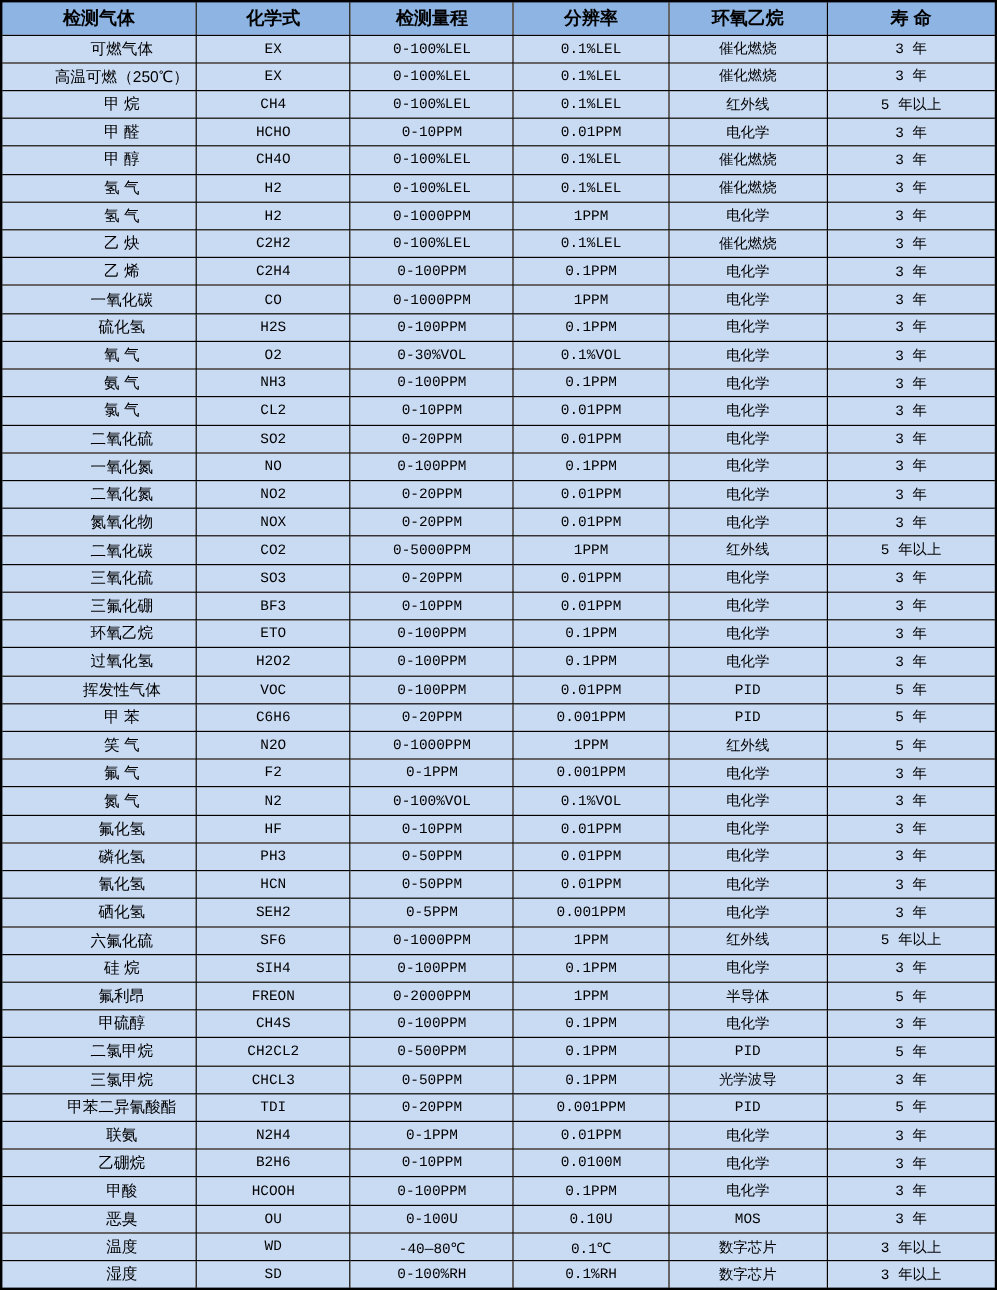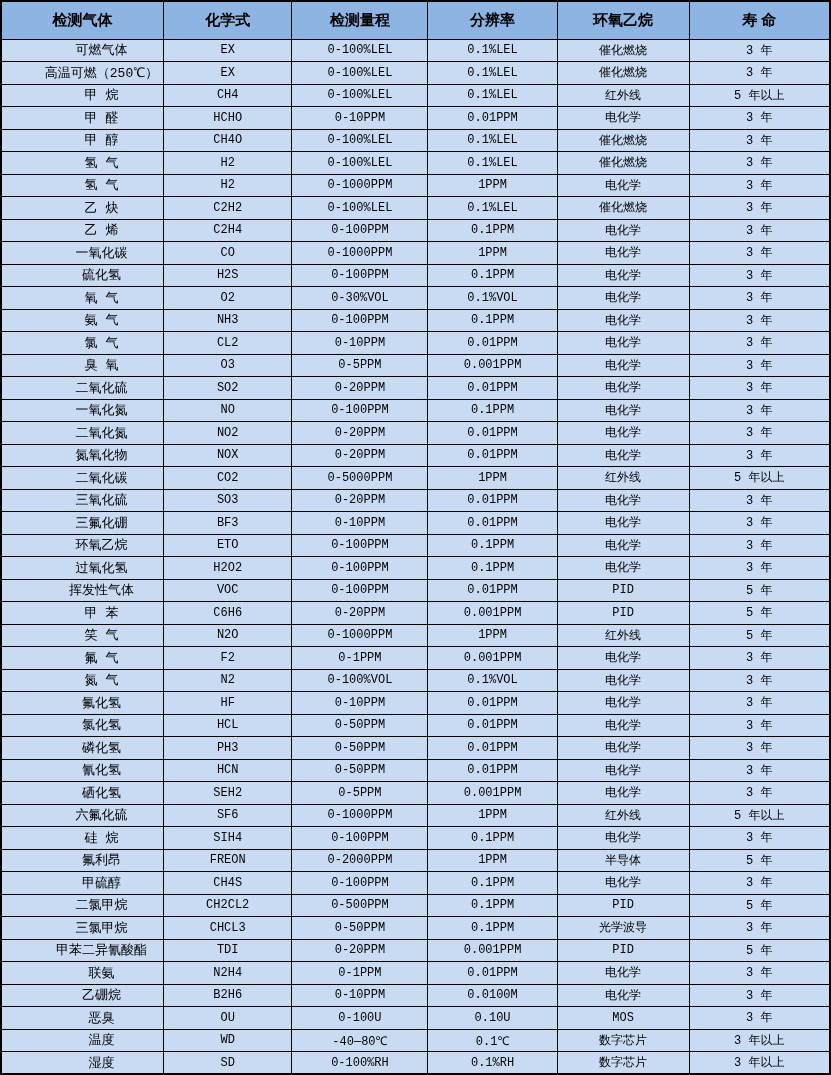--- a/index.html
+++ b/index.html
@@ -24,30 +24,30 @@
     vertical-align:middle;
     padding:0 2px;
     overflow:hidden;
     white-space:nowrap;
   }
   thead th{
     background:var(--header-bg);
     font-size:15px;
     font-weight:bold;
     font-family:"Liberation Sans","DejaVu Sans",sans-serif;
-    height:38px;
+    height:28px;
   }
   tbody td{
     background:var(--row-bg);
     font-size:12px;
     height:20px;
   }
   tbody td.cell-gas-name{
     font-size:13px;
-    font-family:Liberation Mono, monospace;
+    font-family:Liberation Sans, sans-serif;
     padding-left:40px;
   }
   col.c1{width:19.6%} col.c2{width:15.5%} col.c3{width:16.4%}
   col.c4{width:15.6%} col.c5{width:15.9%} col.c6{width:17.0%}
 </style>
 </head>
 <body>
 
 <table>
   <colgroup>
@@ -175,28 +175,20 @@
       </tr>
       <tr>
         <td class="cell-gas-name">氯 气</td>
         <td class="cell-formula">CL2</td>
         <td class="cell-range">0-10PPM</td>
         <td class="cell-resolution">0.01PPM</td>
         <td class="cell-principle">电化学</td>
         <td class="cell-lifespan">3 年</td>
       </tr>
       <tr>
-        <td class="cell-gas-name">臭 氧</td>
-        <td class="cell-formula">O3</td>
-        <td class="cell-range">0-5PPM</td>
-        <td class="cell-resolution">0.001PPM</td>
-        <td class="cell-principle">电化学</td>
-        <td class="cell-lifespan">3 年</td>
-      </tr>
-      <tr>
         <td class="cell-gas-name">二氧化硫</td>
         <td class="cell-formula">SO2</td>
         <td class="cell-range">0-20PPM</td>
         <td class="cell-resolution">0.01PPM</td>
         <td class="cell-principle">电化学</td>
         <td class="cell-lifespan">3 年</td>
       </tr>
       <tr>
         <td class="cell-gas-name">一氧化氮</td>
         <td class="cell-formula">NO</td>
@@ -303,28 +295,20 @@
       </tr>
       <tr>
         <td class="cell-gas-name">氟化氢</td>
         <td class="cell-formula">HF</td>
         <td class="cell-range">0-10PPM</td>
         <td class="cell-resolution">0.01PPM</td>
         <td class="cell-principle">电化学</td>
         <td class="cell-lifespan">3 年</td>
       </tr>
       <tr>
-        <td class="cell-gas-name">氯化氢</td>
-        <td class="cell-formula">HCL</td>
-        <td class="cell-range">0-50PPM</td>
-        <td class="cell-resolution">0.01PPM</td>
-        <td class="cell-principle">电化学</td>
-        <td class="cell-lifespan">3 年</td>
-      </tr>
-      <tr>
         <td class="cell-gas-name">磷化氢</td>
         <td class="cell-formula">PH3</td>
         <td class="cell-range">0-50PPM</td>
         <td class="cell-resolution">0.01PPM</td>
         <td class="cell-principle">电化学</td>
         <td class="cell-lifespan">3 年</td>
       </tr>
       <tr>
         <td class="cell-gas-name">氰化氢</td>
         <td class="cell-formula">HCN</td>
@@ -403,20 +387,28 @@
         <td class="cell-range">0-1PPM</td>
         <td class="cell-resolution">0.01PPM</td>
         <td class="cell-principle">电化学</td>
         <td class="cell-lifespan">3 年</td>
       </tr>
       <tr>
         <td class="cell-gas-name">乙硼烷</td>
         <td class="cell-formula">B2H6</td>
         <td class="cell-range">0-10PPM</td>
         <td class="cell-resolution">0.0100M</td>
+        <td class="cell-principle">电化学</td>
+        <td class="cell-lifespan">3 年</td>
+      </tr>
+      <tr>
+        <td class="cell-gas-name">甲酸</td>
+        <td class="cell-formula">HCOOH</td>
+        <td class="cell-range">0-100PPM</td>
+        <td class="cell-resolution">0.1PPM</td>
         <td class="cell-principle">电化学</td>
         <td class="cell-lifespan">3 年</td>
       </tr>
       <tr>
         <td class="cell-gas-name">恶臭</td>
         <td class="cell-formula">OU</td>
         <td class="cell-range">0-100U</td>
         <td class="cell-resolution">0.10U</td>
         <td class="cell-principle">MOS</td>
         <td class="cell-lifespan">3 年</td>

